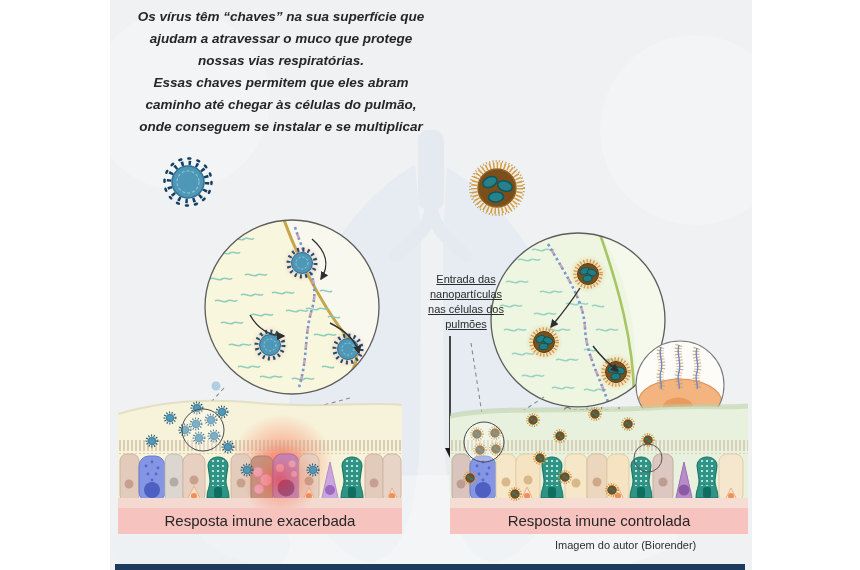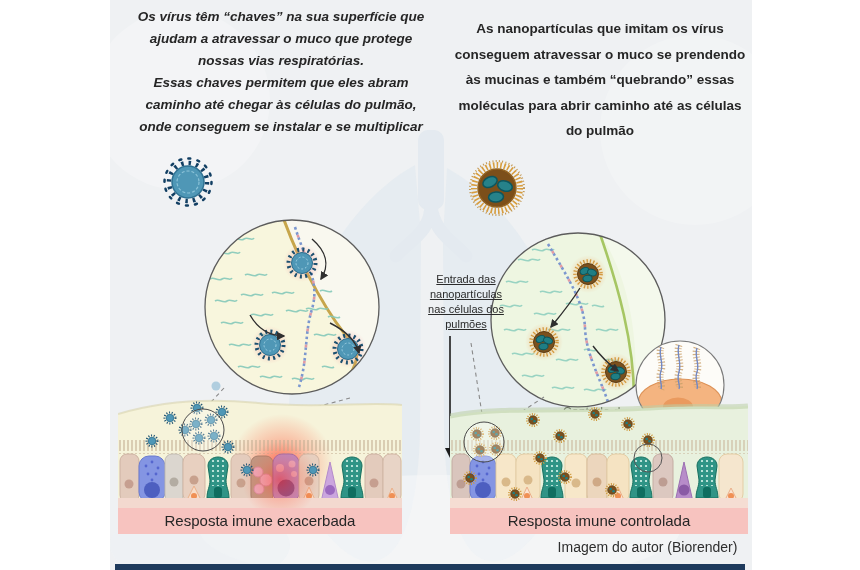--- a/index.html
+++ b/index.html
@@ -9,21 +9,21 @@
   #content{position:absolute;left:110px;top:0;width:642px;height:570px;background:#eff1f3;}
   .preline{white-space:pre-line;}
   .intro{font-weight:700;font-size:13.5px;color:#262626;text-align:center;}
   .intro-l{line-height:22px;}
   .intro-r{line-height:25.5px;}
   .lbl-sm{font-size:11px;line-height:15px;color:#2a2a2a;text-align:center;text-decoration:underline;}
   .lbl-md{font-size:12.5px;line-height:16.5px;color:#1f1f1f;text-align:center;}
   .muco{font-size:11px;color:#4e8b42;text-align:right;}
   .band{height:26px;line-height:26px;text-align:center;font-size:15px;font-weight:500;
         color:#262626;background:#f7c3bf;}
-  .attr{font-size:14px;color:#2e2e2e;text-align:center;}
+  .attr{font-size:11px;color:#2e2e2e;text-align:left;}
   svg{display:block;}
 </style>
 </head>
 <body>
 
 <div id="canvas">
 
   <div id="content"></div>
 
   <svg class="abs" style="left:110px;top:0" width="642" height="570" viewBox="0 0 642 570">
@@ -39,25 +39,20 @@
       <ellipse cx="90" cy="545" rx="90" ry="40" fill="#eef2f6" opacity="0.8"></ellipse>
     </g>
   </svg>
 
   <div class="abs intro intro-l preline" style="left:118px;top:6px;width:326px;font-style:italic;">Os vírus têm “chaves” na sua superfície que
 ajudam a atravessar o muco que protege
 nossas vias respiratórias.
 Essas chaves permitem que eles abram
 caminho até chegar às células do pulmão,
 onde conseguem se instalar e se multiplicar</div>
-  <div class="abs intro intro-r preline" style="left:452px;top:16px;width:296px;">As nanopartículas que imitam os vírus
-conseguem atravessar o muco se prendendo
-às mucinas e também “quebrando” essas
-moléculas para abrir caminho até as células
-do pulmão</div>
 
   <svg class="abs" style="left:158px;top:152px" width="60" height="60" viewBox="0 0 60 60">
     <circle cx="30" cy="30" r="23.5" fill="none" stroke="#123f63" stroke-width="2.5" stroke-dasharray="2 7.2" stroke-linecap="round"></circle>
     <circle cx="30" cy="30" r="19" fill="none" stroke="#123f63" stroke-width="4.5" stroke-dasharray="2.5 4.96"></circle>
     <circle cx="30" cy="30" r="16" fill="#4f97b6" stroke="#2f7293" stroke-width="1.5"></circle>
     <circle cx="30" cy="30" r="11" fill="none" stroke="#8cc3d8" stroke-width="1.2" stroke-dasharray="3 2"></circle>
   </svg>
 
   <svg class="abs" style="left:462px;top:153px" width="70" height="70" viewBox="0 0 70 70">
     <circle cx="35" cy="35" r="27" fill="none" stroke="#bf8c3a" stroke-width="2" stroke-dasharray="1 2.3" opacity="0.9"></circle>

